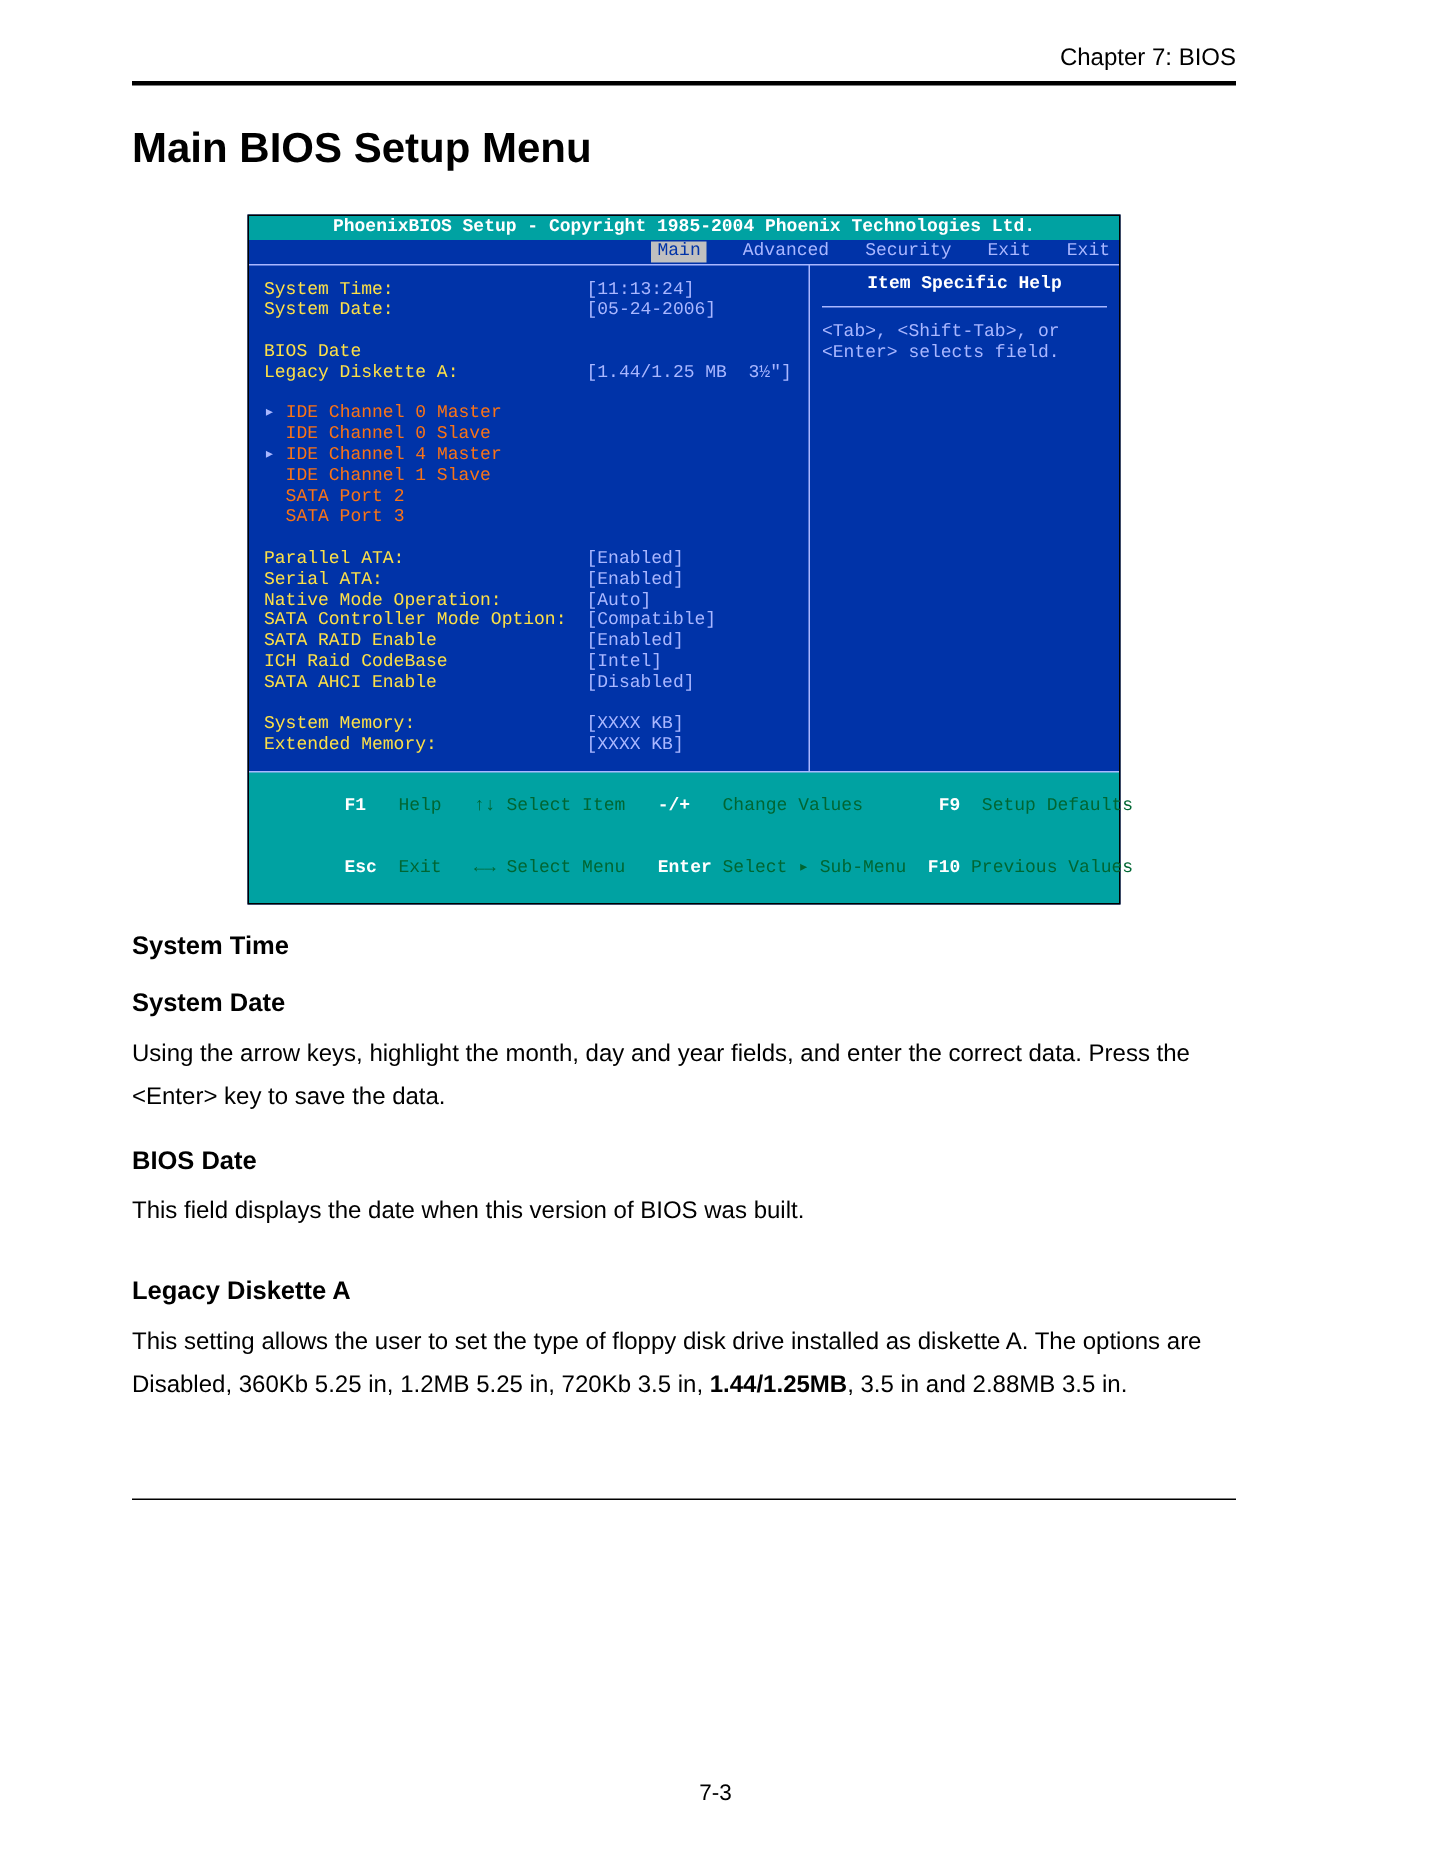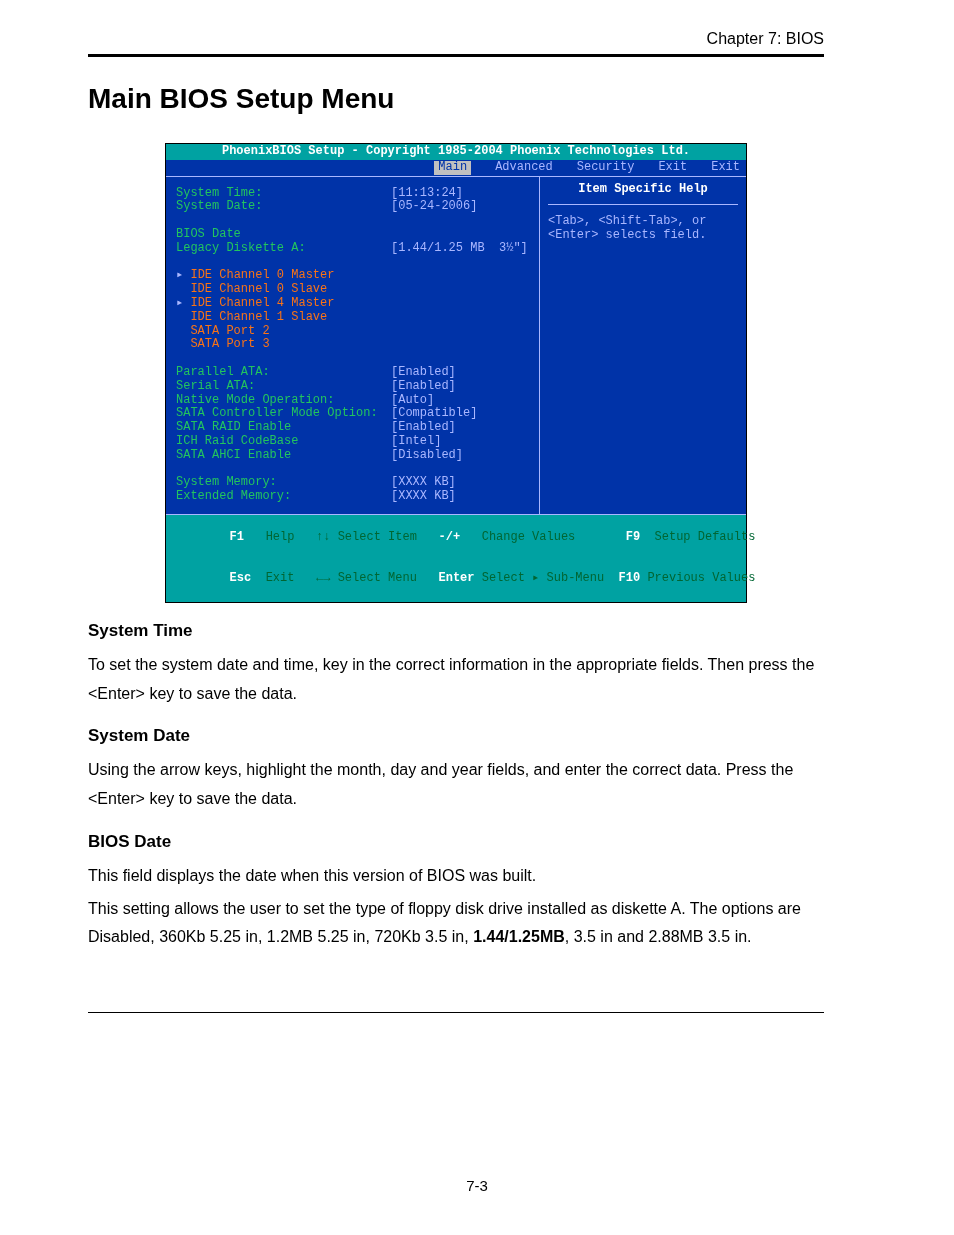--- a/index.html
+++ b/index.html
@@ -46,21 +46,21 @@
     font-weight: bold;
     margin: 18px 0 10px 0;
   }
   p.body {
     font-size: 16px;
     line-height: 1.8;
     margin: 0 0 4px 0;
   }
   .pagenum {
     position: absolute;
-    bottom: 41px;
+    bottom: 31px;
     left: 0;
     width: 954px;
     text-align: center;
     font-size: 15px;
   }
 
   
   .bios-box {
     width: 580px;
     margin: 0 auto;
@@ -102,21 +102,21 @@
   }
   .bios-right {
     width: 190px;
     padding: 6px 8px;
     border-top: 1px solid #a9b7ff;
   }
   .bios-row {
     display: flex;
     white-space: pre;
   }
-  .bios-label { width: 215px; color: #22c55e; }
+  .bios-label { width: 215px; color: #fde047; }
   .bios-label.white { color: #f97316; text-align: center; }
   .bios-value { color: #a9b7ff; }
   .tri { color:#a9b7ff; }
   .help-title {
     color:#fff;
     font-weight:bold;
     text-align:center;
     padding-bottom:8px;
     border-bottom:1px solid #a9b7ff;
     margin-bottom:10px;
@@ -251,27 +251,27 @@
         <span>F1</span>   <span class="ft-dim">Help</span>   <span class="ft-dim">↑↓ Select Item</span>   <span>-/+</span>   <span class="ft-dim">Change Values</span>       <span>F9</span>  <span class="ft-dim">Setup Defaults</span>
       </div>
       <div class="ft-row">
         <span>Esc</span>  <span class="ft-dim">Exit</span>   <span class="ft-dim">←→ Select Menu</span>   <span>Enter</span> <span class="ft-dim">Select ▸ Sub-Menu</span>  <span>F10</span> <span class="ft-dim">Previous Values</span>
       </div>
     </div>
   </div>
 
 
   <h3 class="feature-title">System Time</h3>
-  <p class="body">To set the system date and time, key in the correct information in the appropriate fields.  Then press the &lt;Enter&gt; key to save the data.</p>
 
   <h3 class="feature-title">System Date</h3>
   <p class="body">Using the arrow keys, highlight the month, day and year fields, and enter the correct data.  Press the &lt;Enter&gt; key to save the data.</p>
 
   <h3 class="feature-title">BIOS Date</h3>
   <p class="body">This field displays the date when this version of BIOS was built.</p>
 
+  <h3 class="feature-title" style="margin-top:28px">Legacy Diskette A</h3>
   <p class="body">
     <span>This setting allows the user to set the type of floppy disk drive installed as diskette A. The options are Disabled, 360Kb 5.25 in, 1.2MB 5.25 in, 720Kb 3.5 in, </span><span class="bold">1.44/1.25MB</span><span>, 3.5 in and 2.88MB 3.5 in.</span>
   </p>
 
   <hr class="thin-rule" style="margin-top:60px">
   <div class="pagenum">7-3</div>
 </div>
 
 </body></html>

